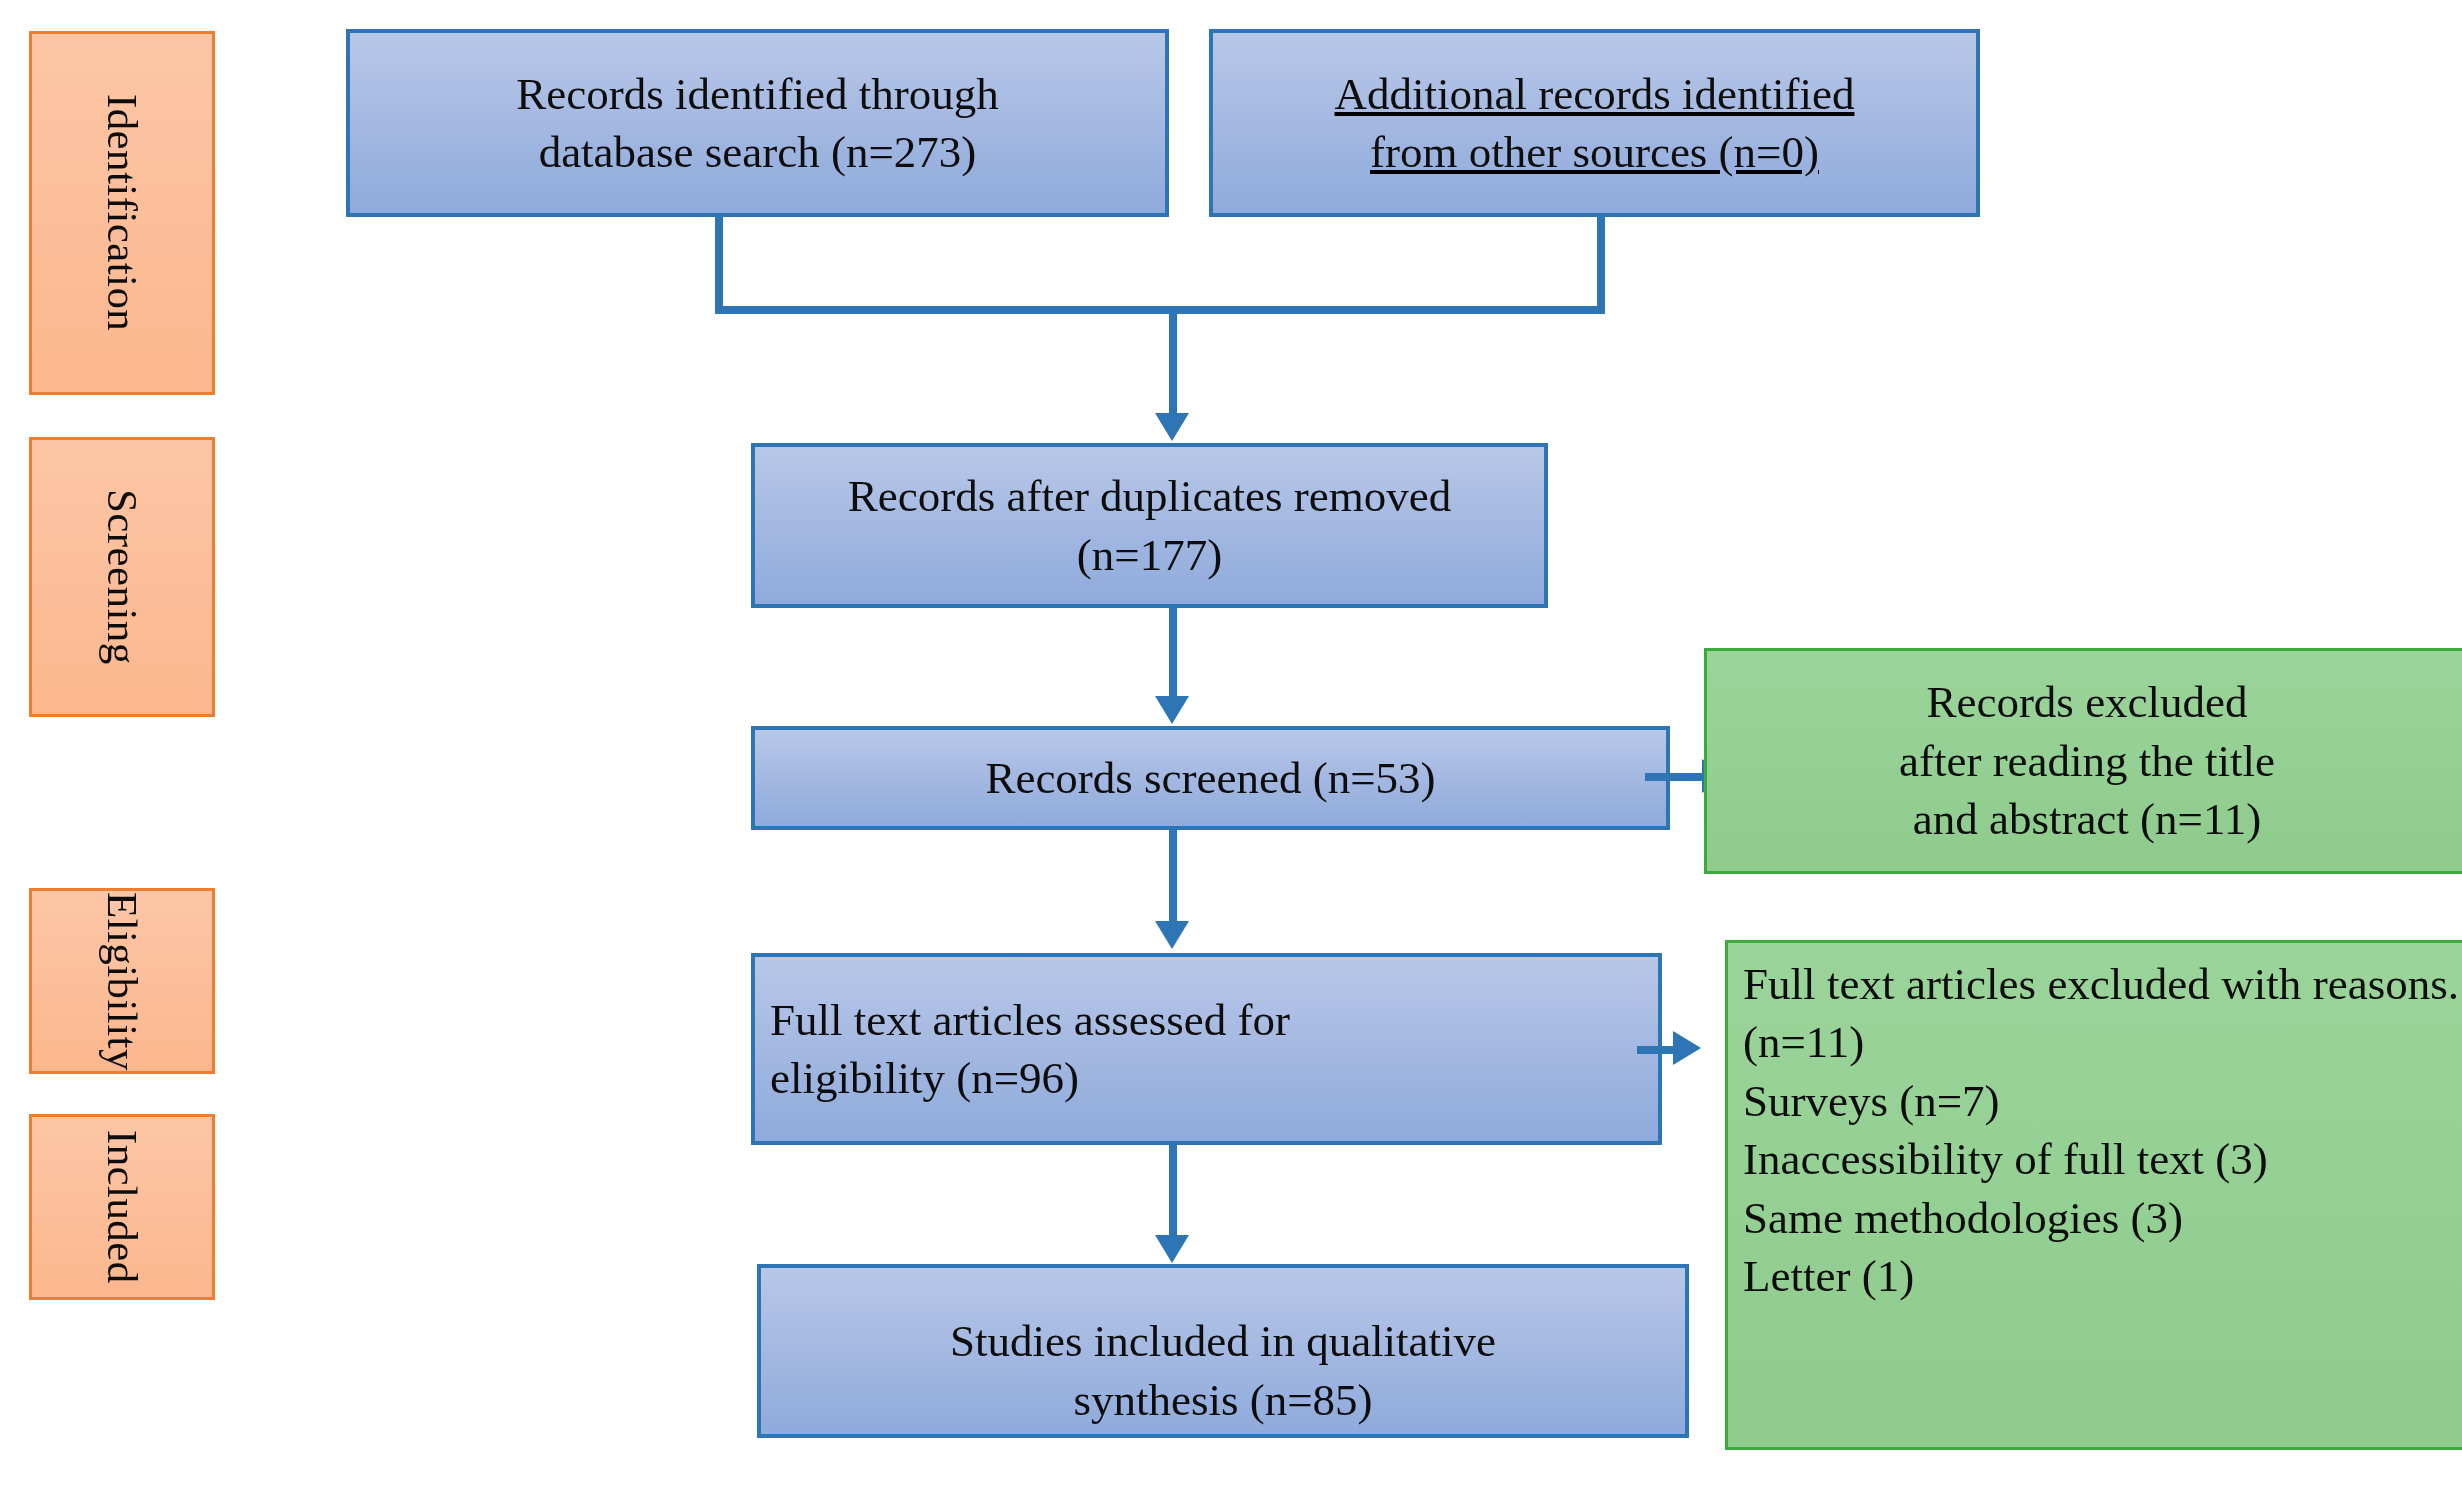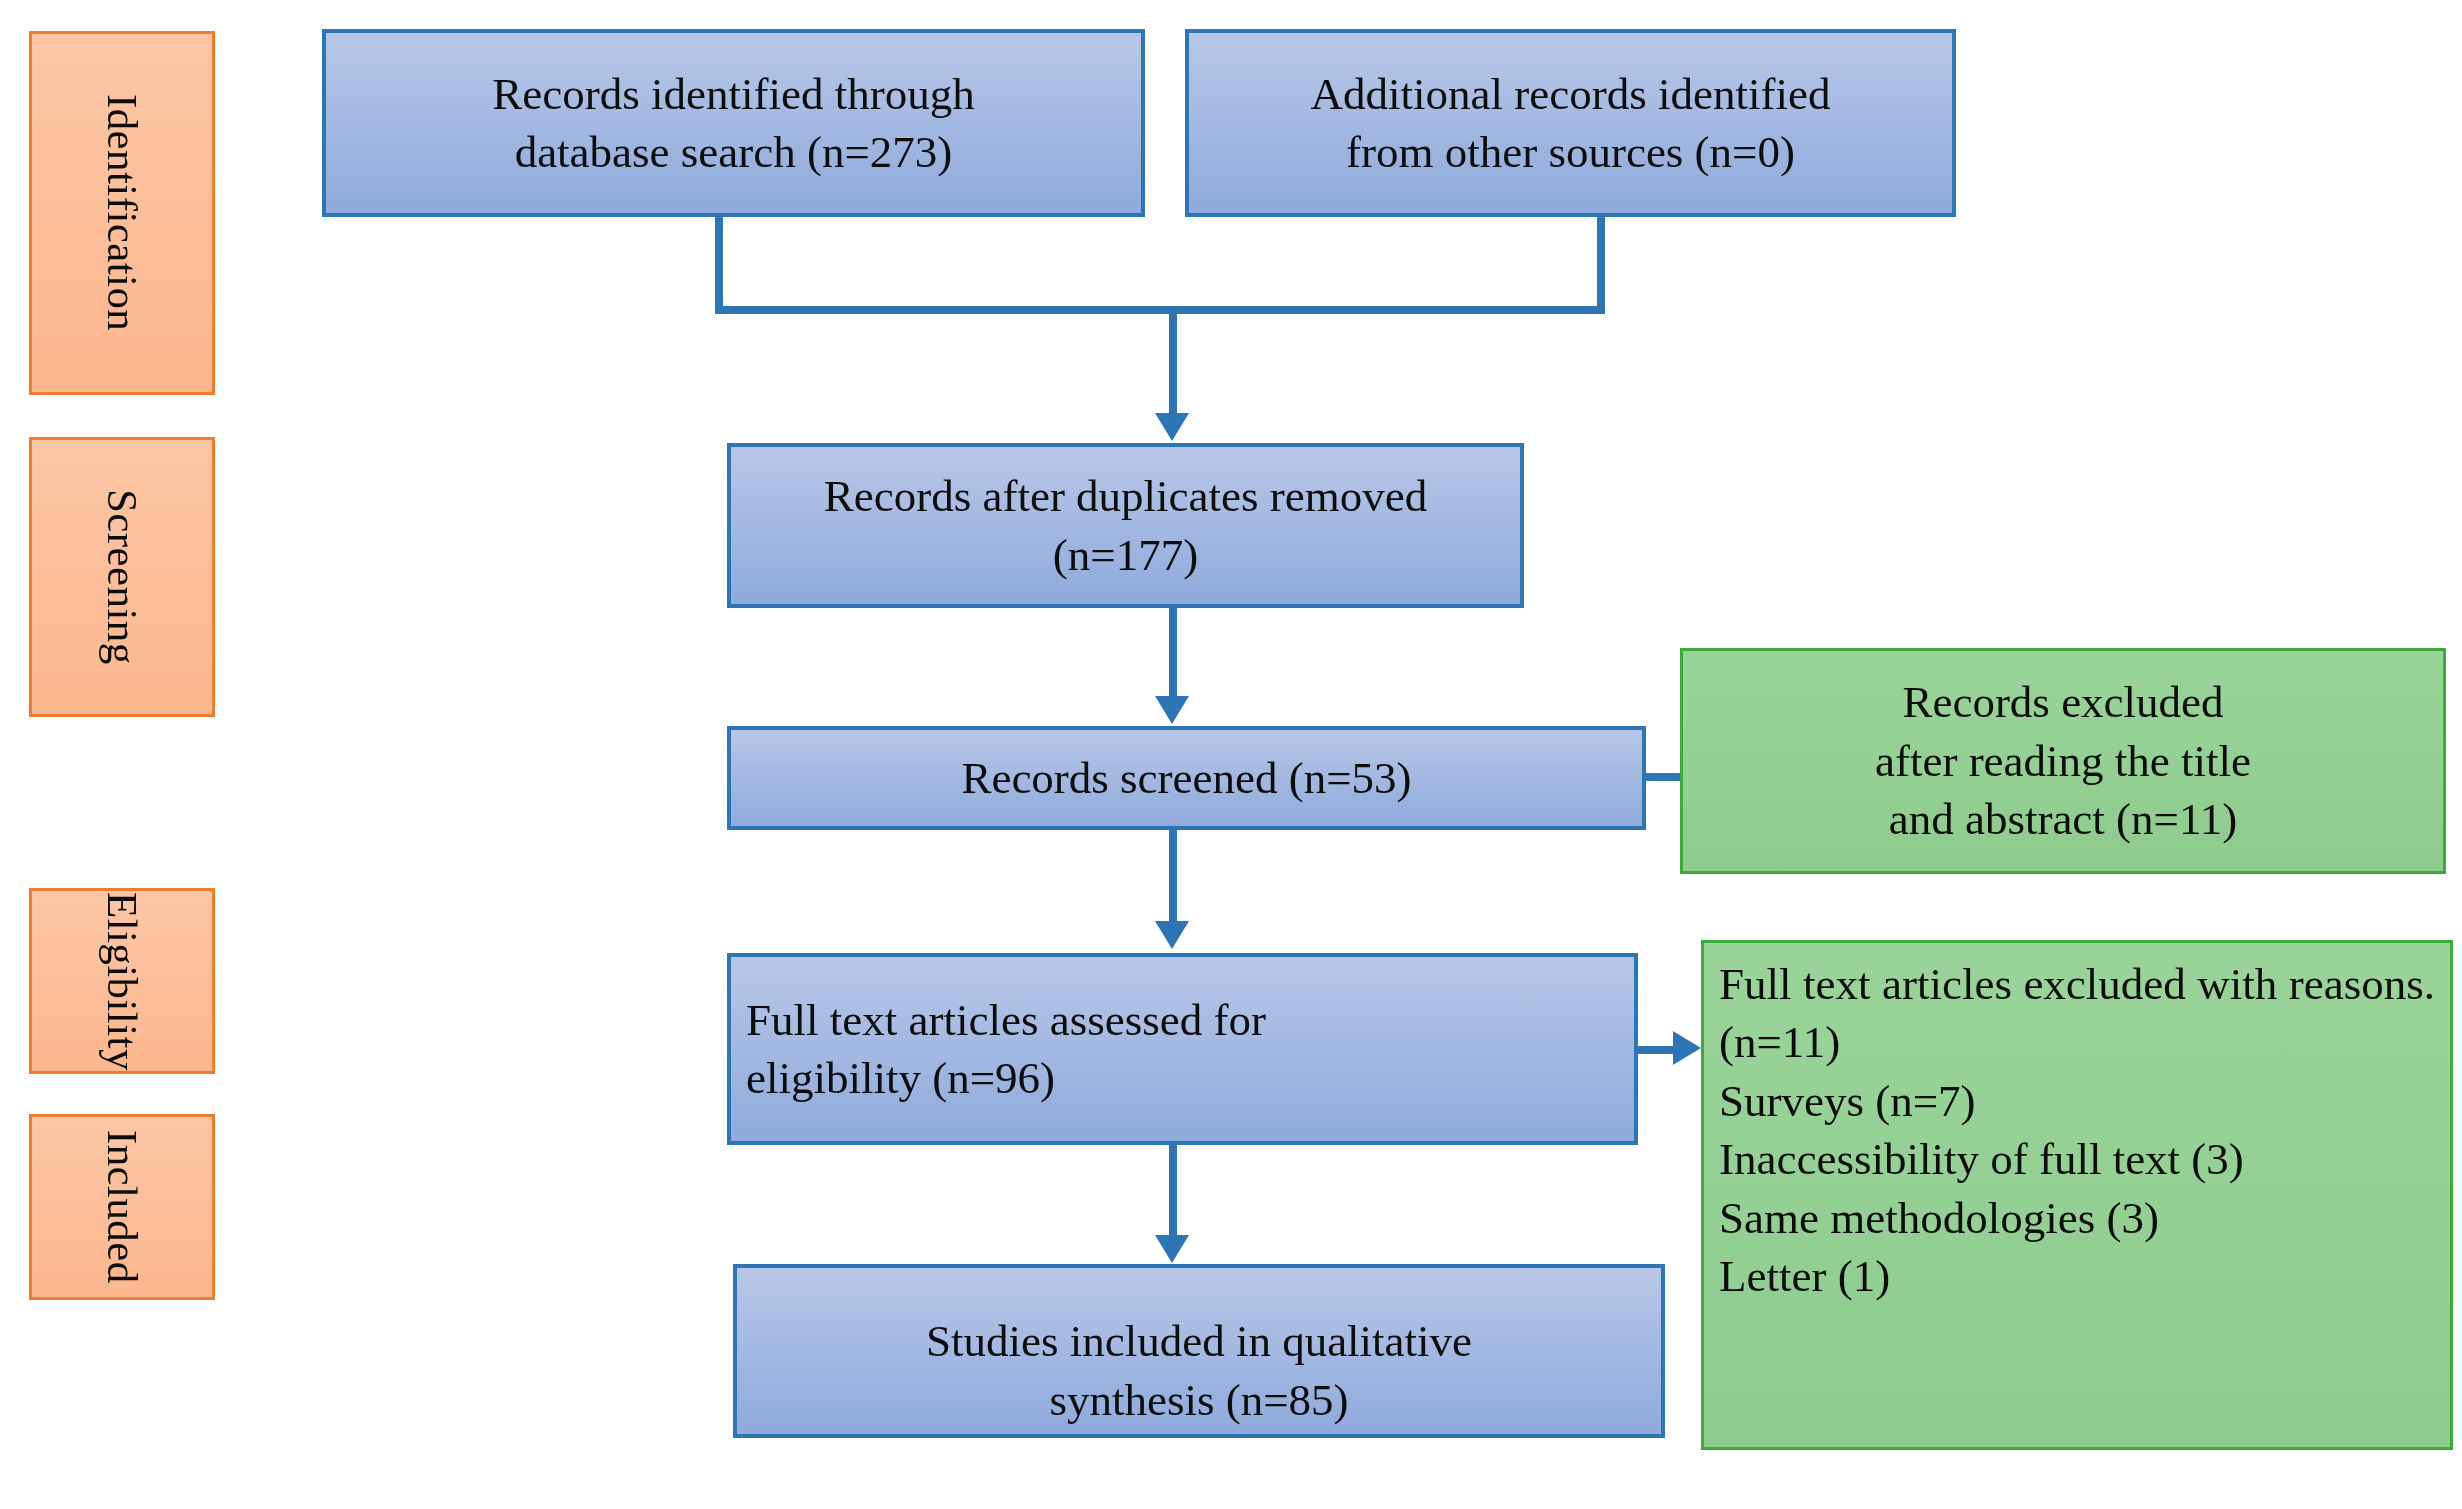--- a/index.html
+++ b/index.html
@@ -35,20 +35,21 @@
     white-space: nowrap;
     line-height: 1;
   }
   .flow-box {
     position: absolute;
     box-sizing: border-box;
     display: flex;
     align-items: center;
     justify-content: center;
     padding: 5px 15px;
+    margin-left: 24px;
   }
   .flow-box.blue {
     background: linear-gradient(180deg, #b8c7e7 0%, #8faadc 100%);
     border: 4.2px solid #2e75b6;
   }
   .flow-box.green {
     background: linear-gradient(180deg, #9ad49a 0%, #8fcb8d 100%);
     border: 3.3px solid #3cab3c;
   }
   .box-text {
@@ -103,21 +104,21 @@
 
   <div class="stage-box" style="left:29px; top:1114px; width:186px; height:186px;">
     <span class="stage-label">Included</span>
   </div>
 
   <div class="flow-box blue" style="left:322px; top:29px; width:823px; height:188px;">
     <span class="box-text">Records identified through
 database search (n=273)</span>
   </div>
 
-  <div class="flow-box blue" style="left:1185px; top:29px; width:771px; height:188px;">
+  <div class="flow-box blue" style="left:1185px; top:29px; width:771px; height:188px;text-decoration:underline;">
     <span class="box-text">Additional records identified
 from other sources (n=0)</span>
   </div>
 
   <div class="conn" style="left:715px; top:216px; width:7.5px; height:97px;"></div>
   <div class="conn" style="left:1597px; top:216px; width:7.5px; height:97px;"></div>
   <div class="conn" style="left:715px; top:306px; width:890px; height:7.5px;"></div>
   <div class="conn" style="left:1169px; top:306px; width:7.5px; height:109px;"></div>
   <div class="arrow-down" style="left:1155px; top:413px;"></div>
 

